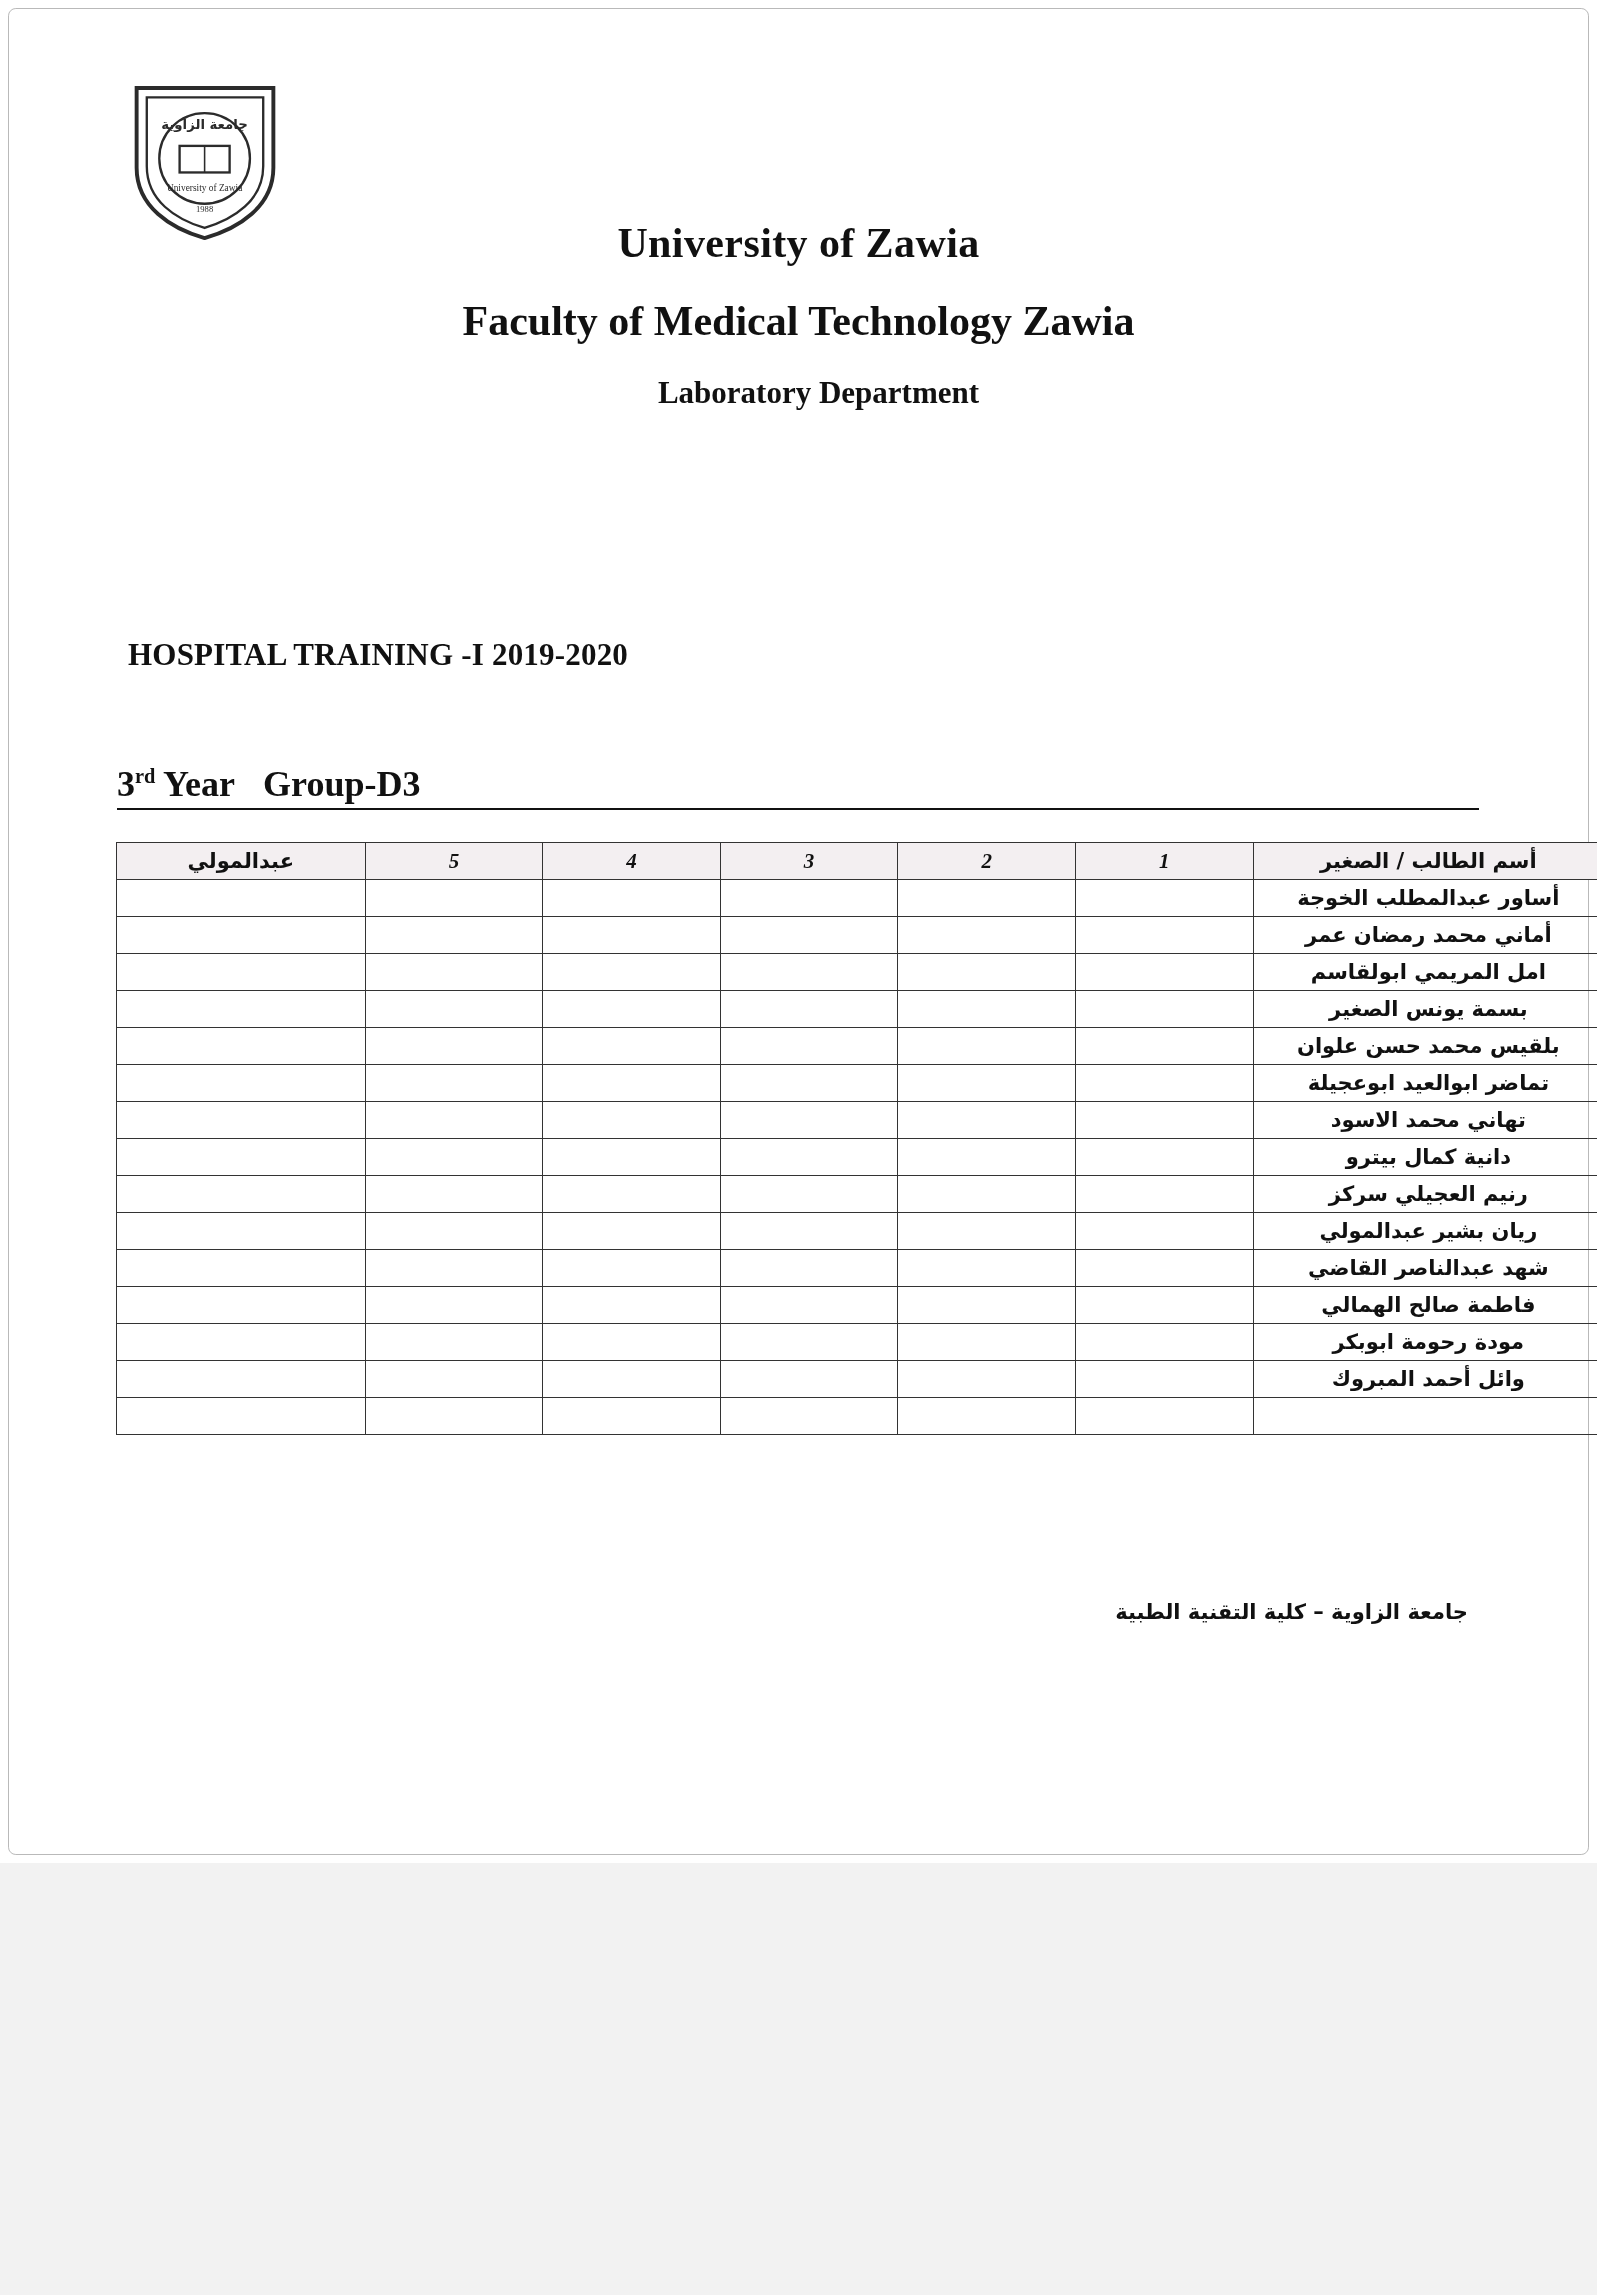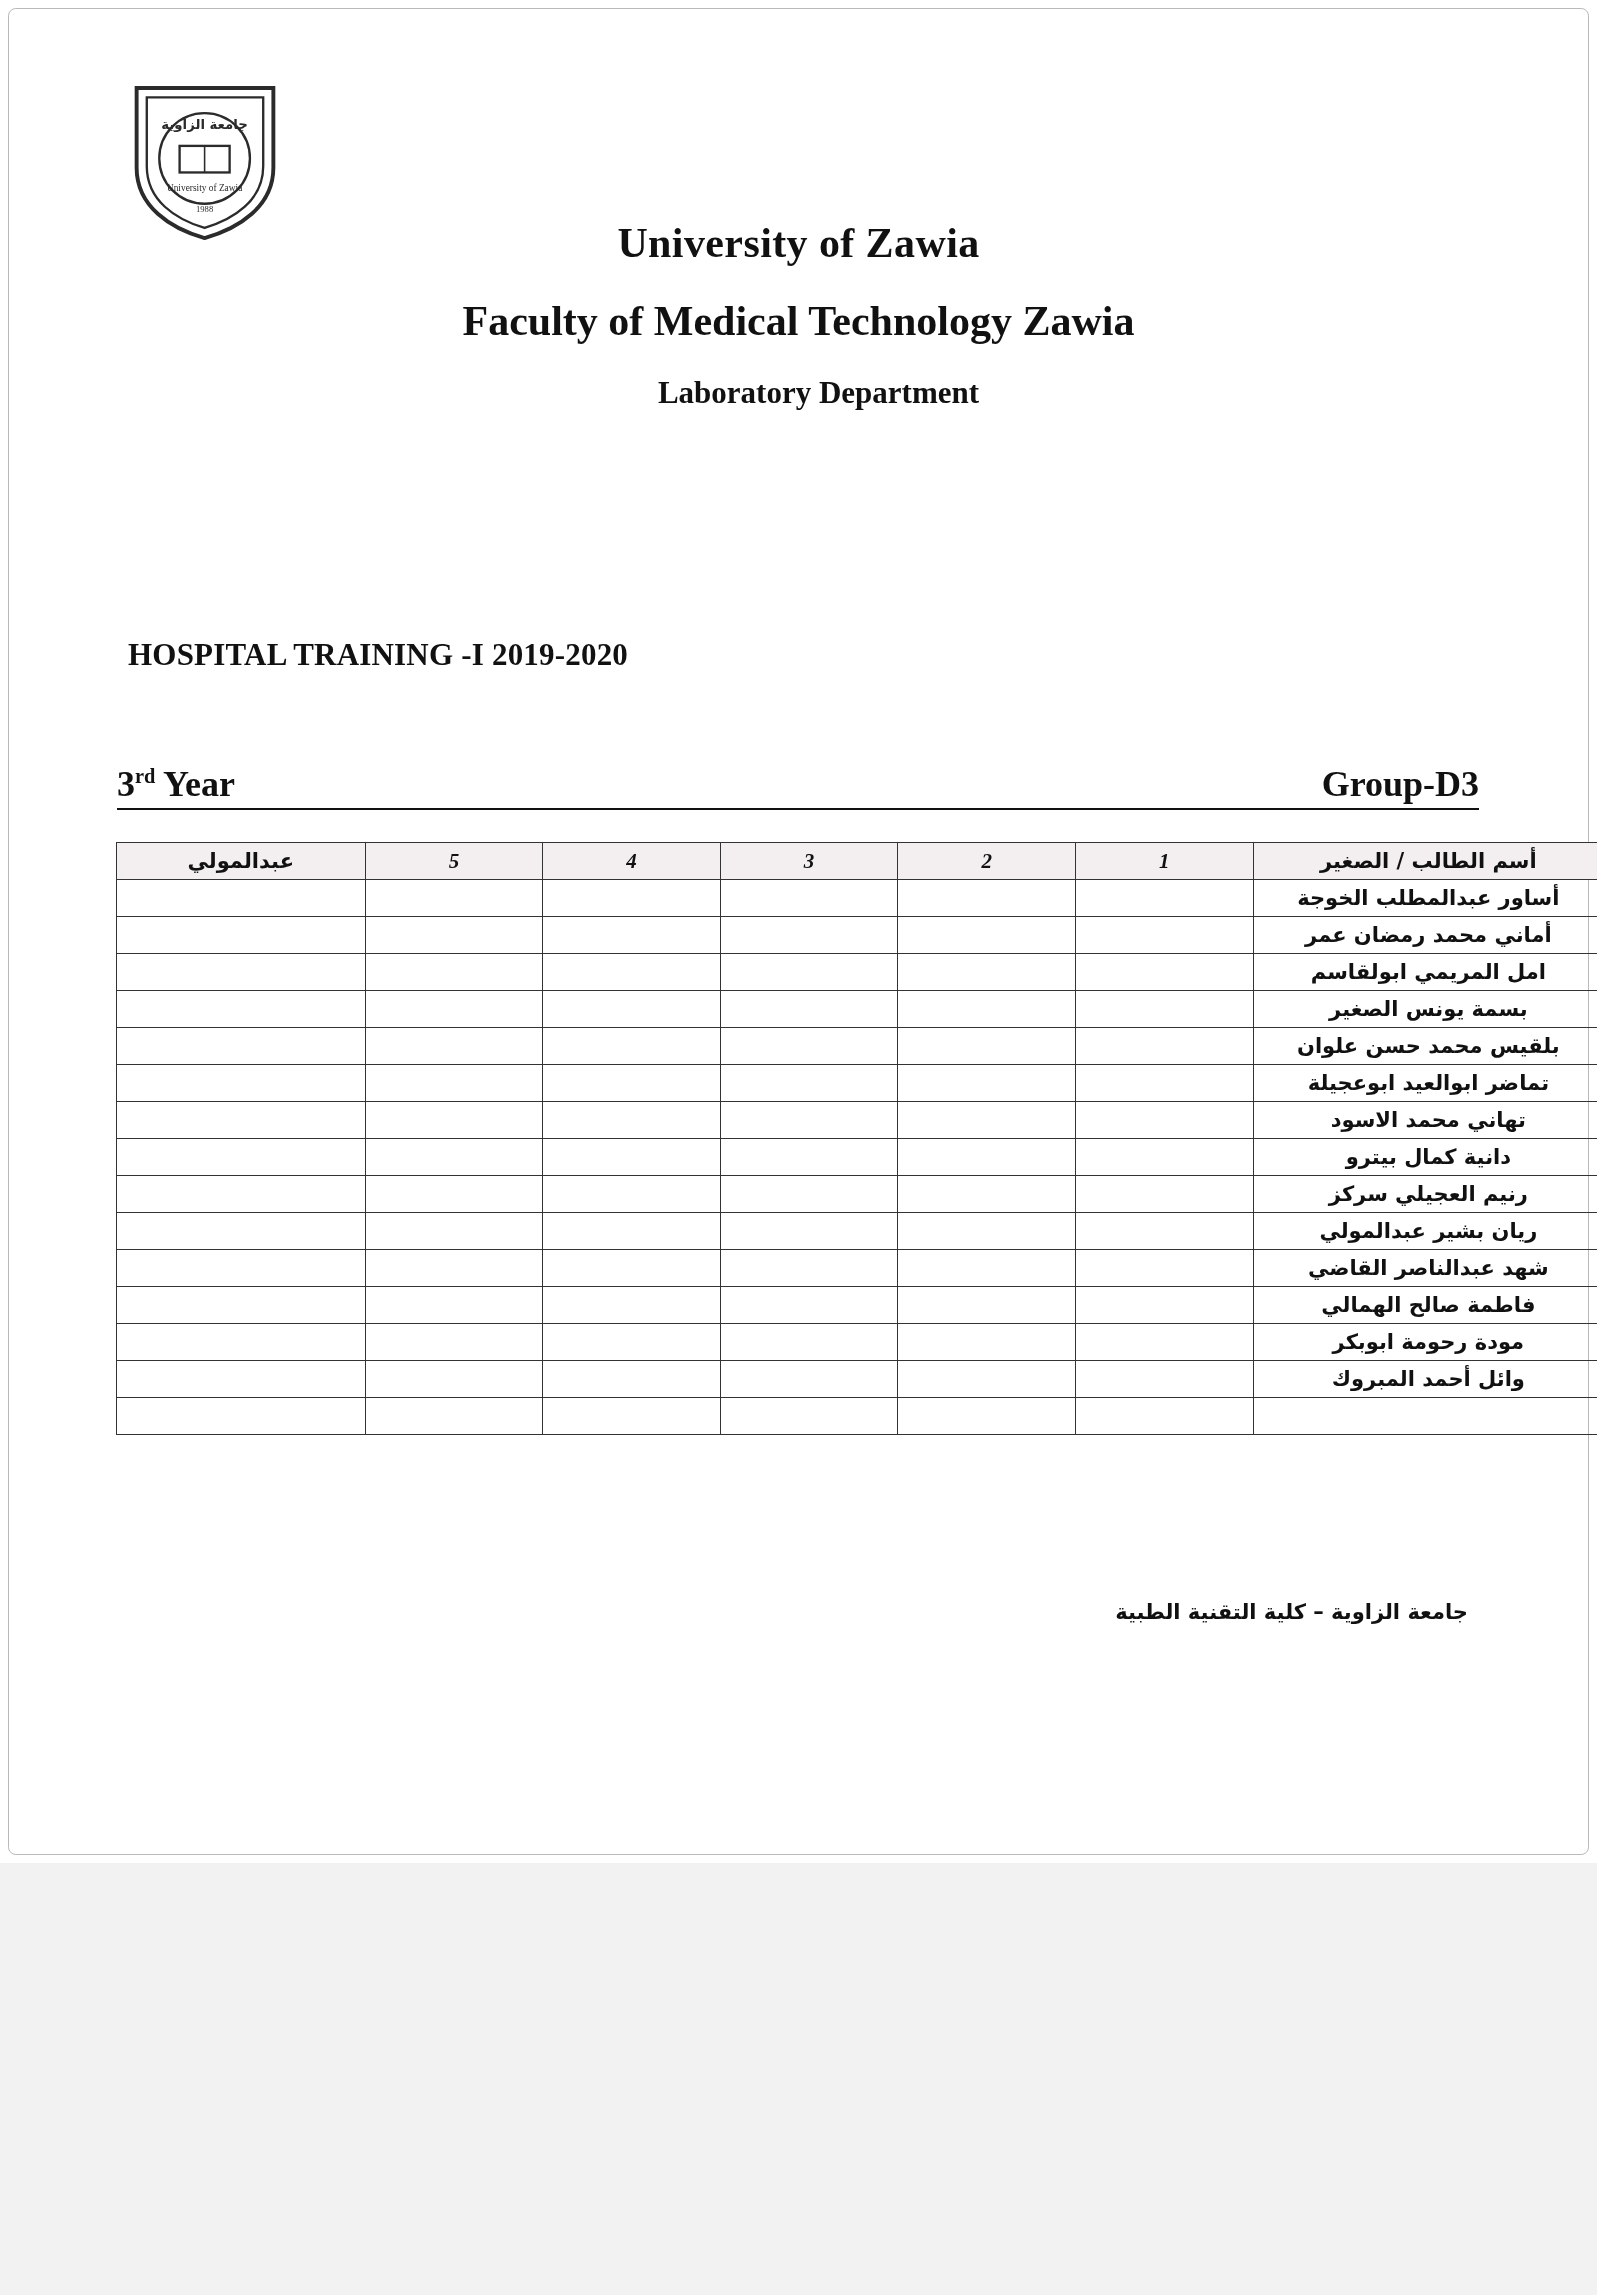--- a/index.html
+++ b/index.html
@@ -73,21 +73,21 @@
     letter-spacing: 0.2px;
   }
 
   
   .yeargroup {
     position: absolute;
     left: 117px;
     top: 763px;
     width: 1362px;
     display: flex;
-    justify-content: space-between;
+    justify-content: flex-start;
     align-items: flex-end;
     border-bottom: 2.3px solid #111;
     padding-bottom: 3.1px;
   }
   .year {
     font-size: 36px;
     font-weight: bold;
   }
   .year sup {
     font-size: 20.4px;

